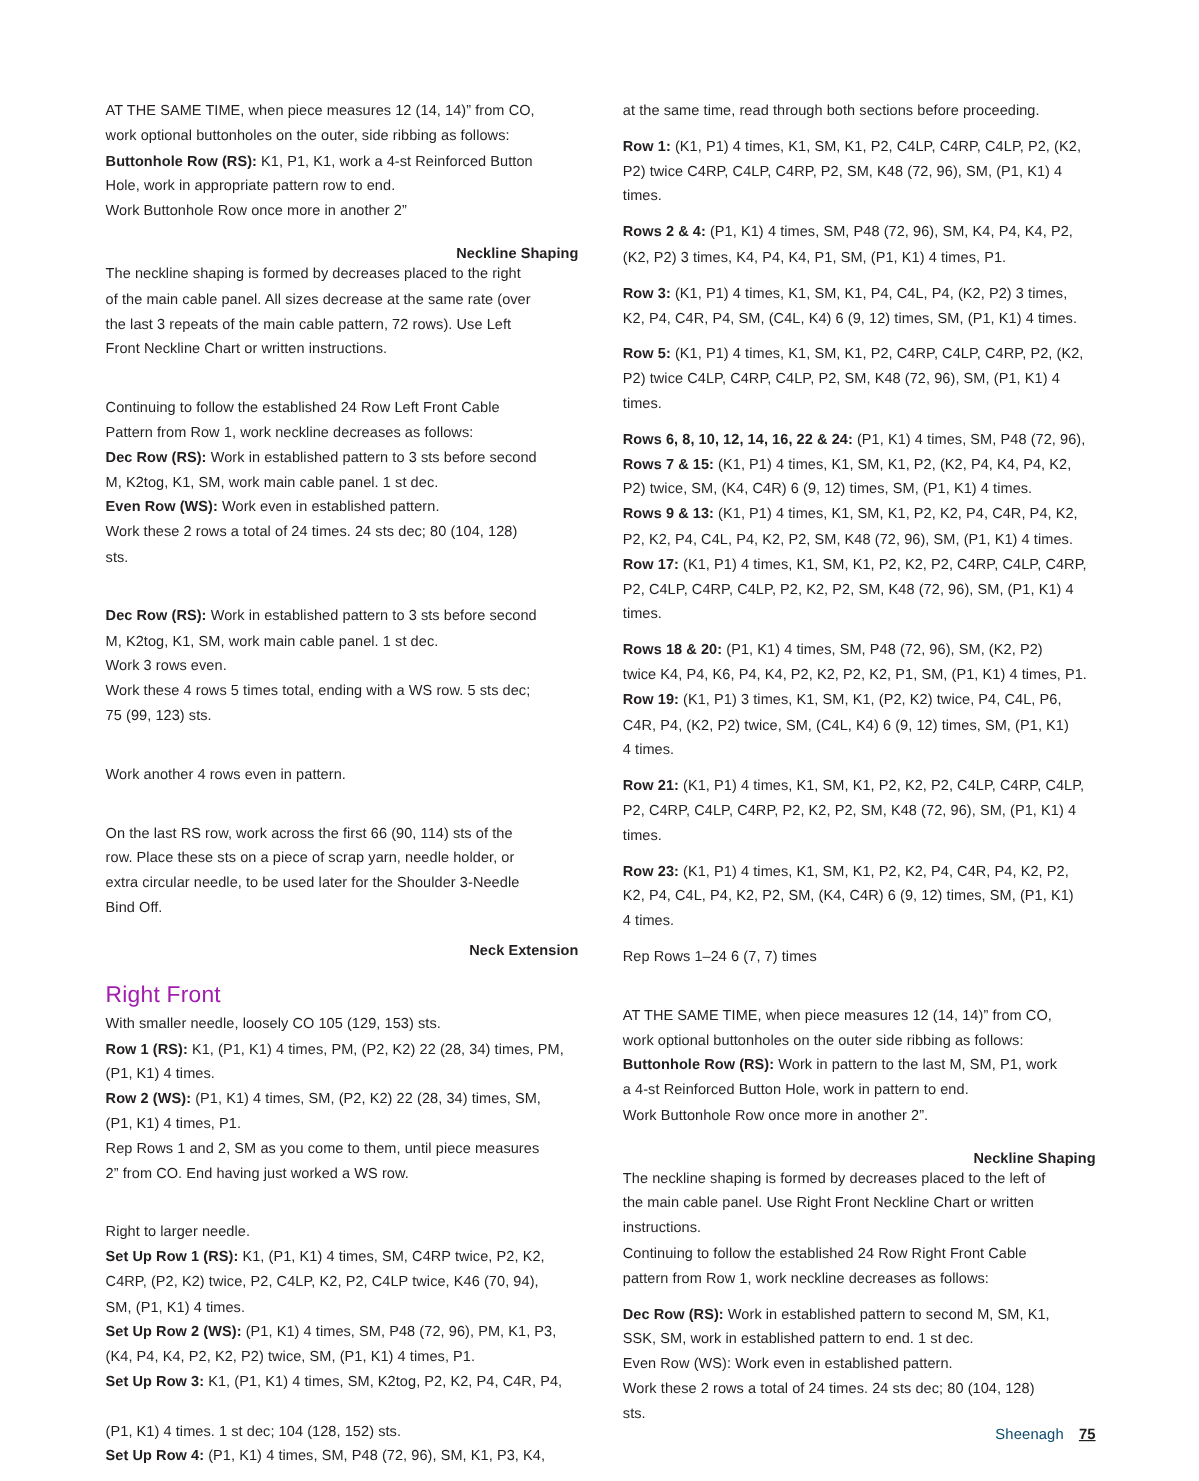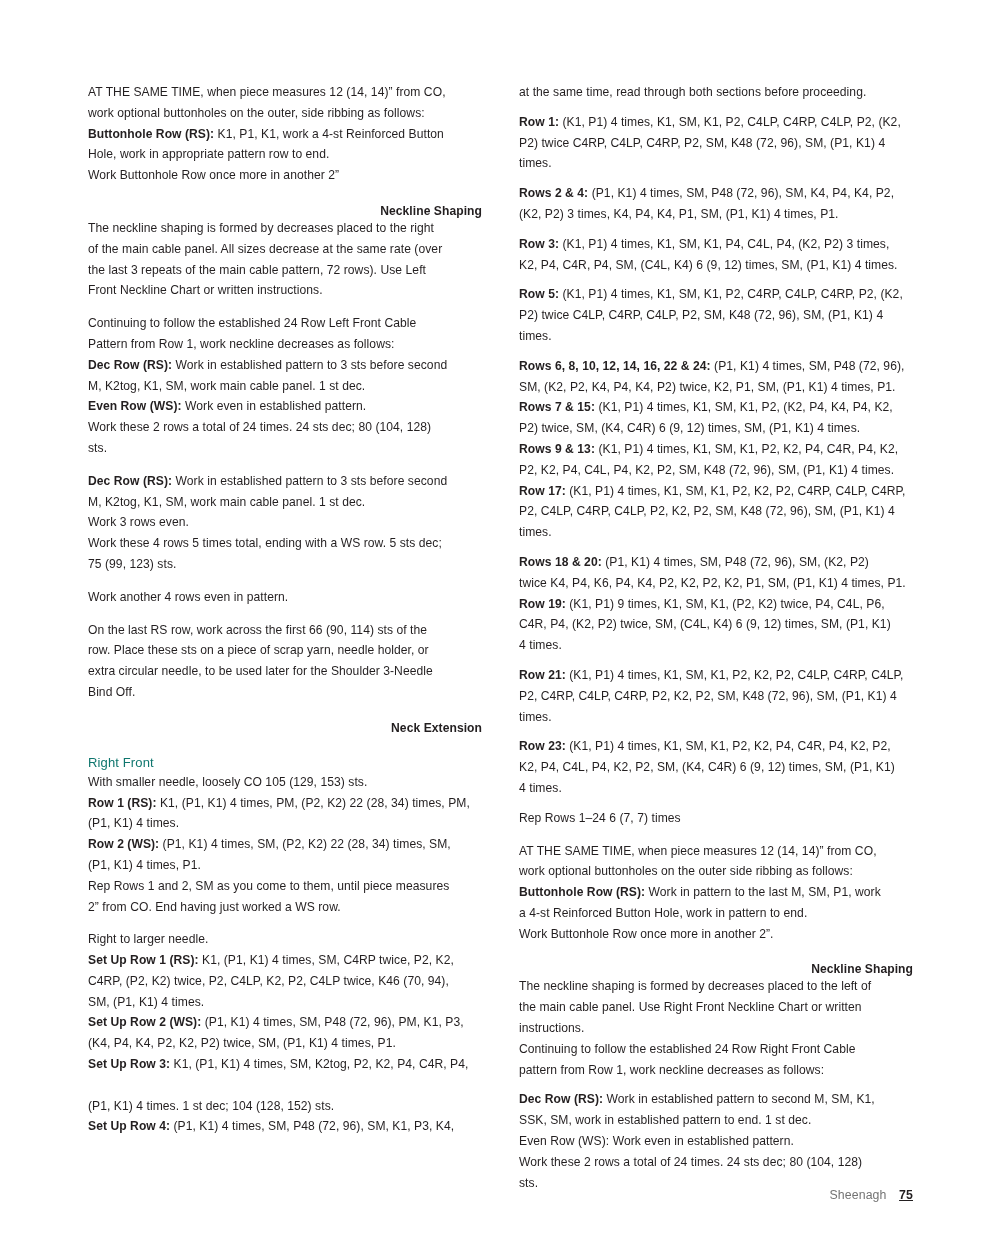--- a/index.html
+++ b/index.html
@@ -27,53 +27,53 @@
   .col {
     width: 394px;
   }
   p {
     margin: 0;
     font-size: 12.1px;
     line-height: 1.72;
     letter-spacing: 0.005em;
   }
   p.gap {
-    margin-top: 12px;
+    margin-top: 28px;
   }
   p.gap-sm {
     margin-top: 9px;
   }
   .b {
     font-weight: bold;
   }
   h2.section {
     margin: 20px 0 2px 0;
-    font-size: 13px;
+    font-size: 19px;
     font-weight: normal;
     letter-spacing: 0.01em;
-    color: #0f766e;
+    color: #a21caf;
   }
   h3.sub {
     margin: 18px 0 0 0;
     font-size: 12.1px;
     font-weight: bold;
     letter-spacing: 0.005em;
     text-align: right;
   }
   .footer {
     position: absolute;
     left: 88px;
     right: 84px;
     bottom: 32px;
     text-align: right;
     font-size: 12.3px;
     letter-spacing: 0.01em;
   }
   .footer .fname {
-    color: #737373;
+    color: #0c4a6e;
   }
   .footer .pnum {
     font-weight: bold;
     margin-left: 9px;
     text-decoration: underline;
   }
 </style>
 </head>
 <body>
 
@@ -191,21 +191,20 @@
       </p>
 
       <p class="gap-sm">
         <span class="b">Row 5:</span><span> (K1, P1) 4 times, K1, SM, K1, P2, C4RP, C4LP, C4RP, P2, (K2,</span><br>
         <span>P2) twice C4LP, C4RP, C4LP, P2, SM, K48 (72, 96), SM, (P1, K1) 4</span><br>
         <span>times.</span>
       </p>
 
       <p class="gap-sm">
         <span class="b">Rows 6, 8, 10, 12, 14, 16, 22 &amp; 24:</span><span> (P1, K1) 4 times, SM, P48 (72, 96),</span><br>
-        <span>SM, (K2, P2, K4, P4, K4, P2) twice, K2, P1, SM, (P1, K1) 4 times, P1.</span>
       </p>
 
       <p>
         <span class="b">Rows 7 &amp; 15:</span><span> (K1, P1) 4 times, K1, SM, K1, P2, (K2, P4, K4, P4, K2,</span><br>
         <span>P2) twice, SM, (K4, C4R) 6 (9, 12) times, SM, (P1, K1) 4 times.</span>
       </p>
 
       <p>
         <span class="b">Rows 9 &amp; 13:</span><span> (K1, P1) 4 times, K1, SM, K1, P2, K2, P4, C4R, P4, K2,</span><br>
         <span>P2, K2, P4, C4L, P4, K2, P2, SM, K48 (72, 96), SM, (P1, K1) 4 times.</span>
@@ -217,21 +216,21 @@
         <span>P2, C4LP, C4RP, C4LP, P2, K2, P2, SM, K48 (72, 96), SM, (P1, K1) 4</span><br>
         <span>times.</span>
       </p>
 
       <p class="gap-sm">
         <span class="b">Rows 18 &amp; 20:</span><span> (P1, K1) 4 times, SM, P48 (72, 96), SM, (K2, P2)</span><br>
         <span>twice K4, P4, K6, P4, K4, P2, K2, P2, K2, P1, SM, (P1, K1) 4 times, P1.</span>
       </p>
 
       <p>
-        <span class="b">Row 19:</span><span> (K1, P1) 9 times, K1, SM, K1, (P2, K2) twice, P4, C4L, P6,</span><br>
+        <span class="b">Row 19:</span><span> (K1, P1) 3 times, K1, SM, K1, (P2, K2) twice, P4, C4L, P6,</span><br>
         <span>C4R, P4, (K2, P2) twice, SM, (C4L, K4) 6 (9, 12) times, SM, (P1, K1)</span><br>
         <span>4 times.</span>
       </p>
 
       <p class="gap-sm">
         <span class="b">Row 21:</span><span> (K1, P1) 4 times, K1, SM, K1, P2, K2, P2, C4LP, C4RP, C4LP,</span><br>
         <span>P2, C4RP, C4LP, C4RP, P2, K2, P2, SM, K48 (72, 96), SM, (P1, K1) 4</span><br>
         <span>times.</span>
       </p>
 

